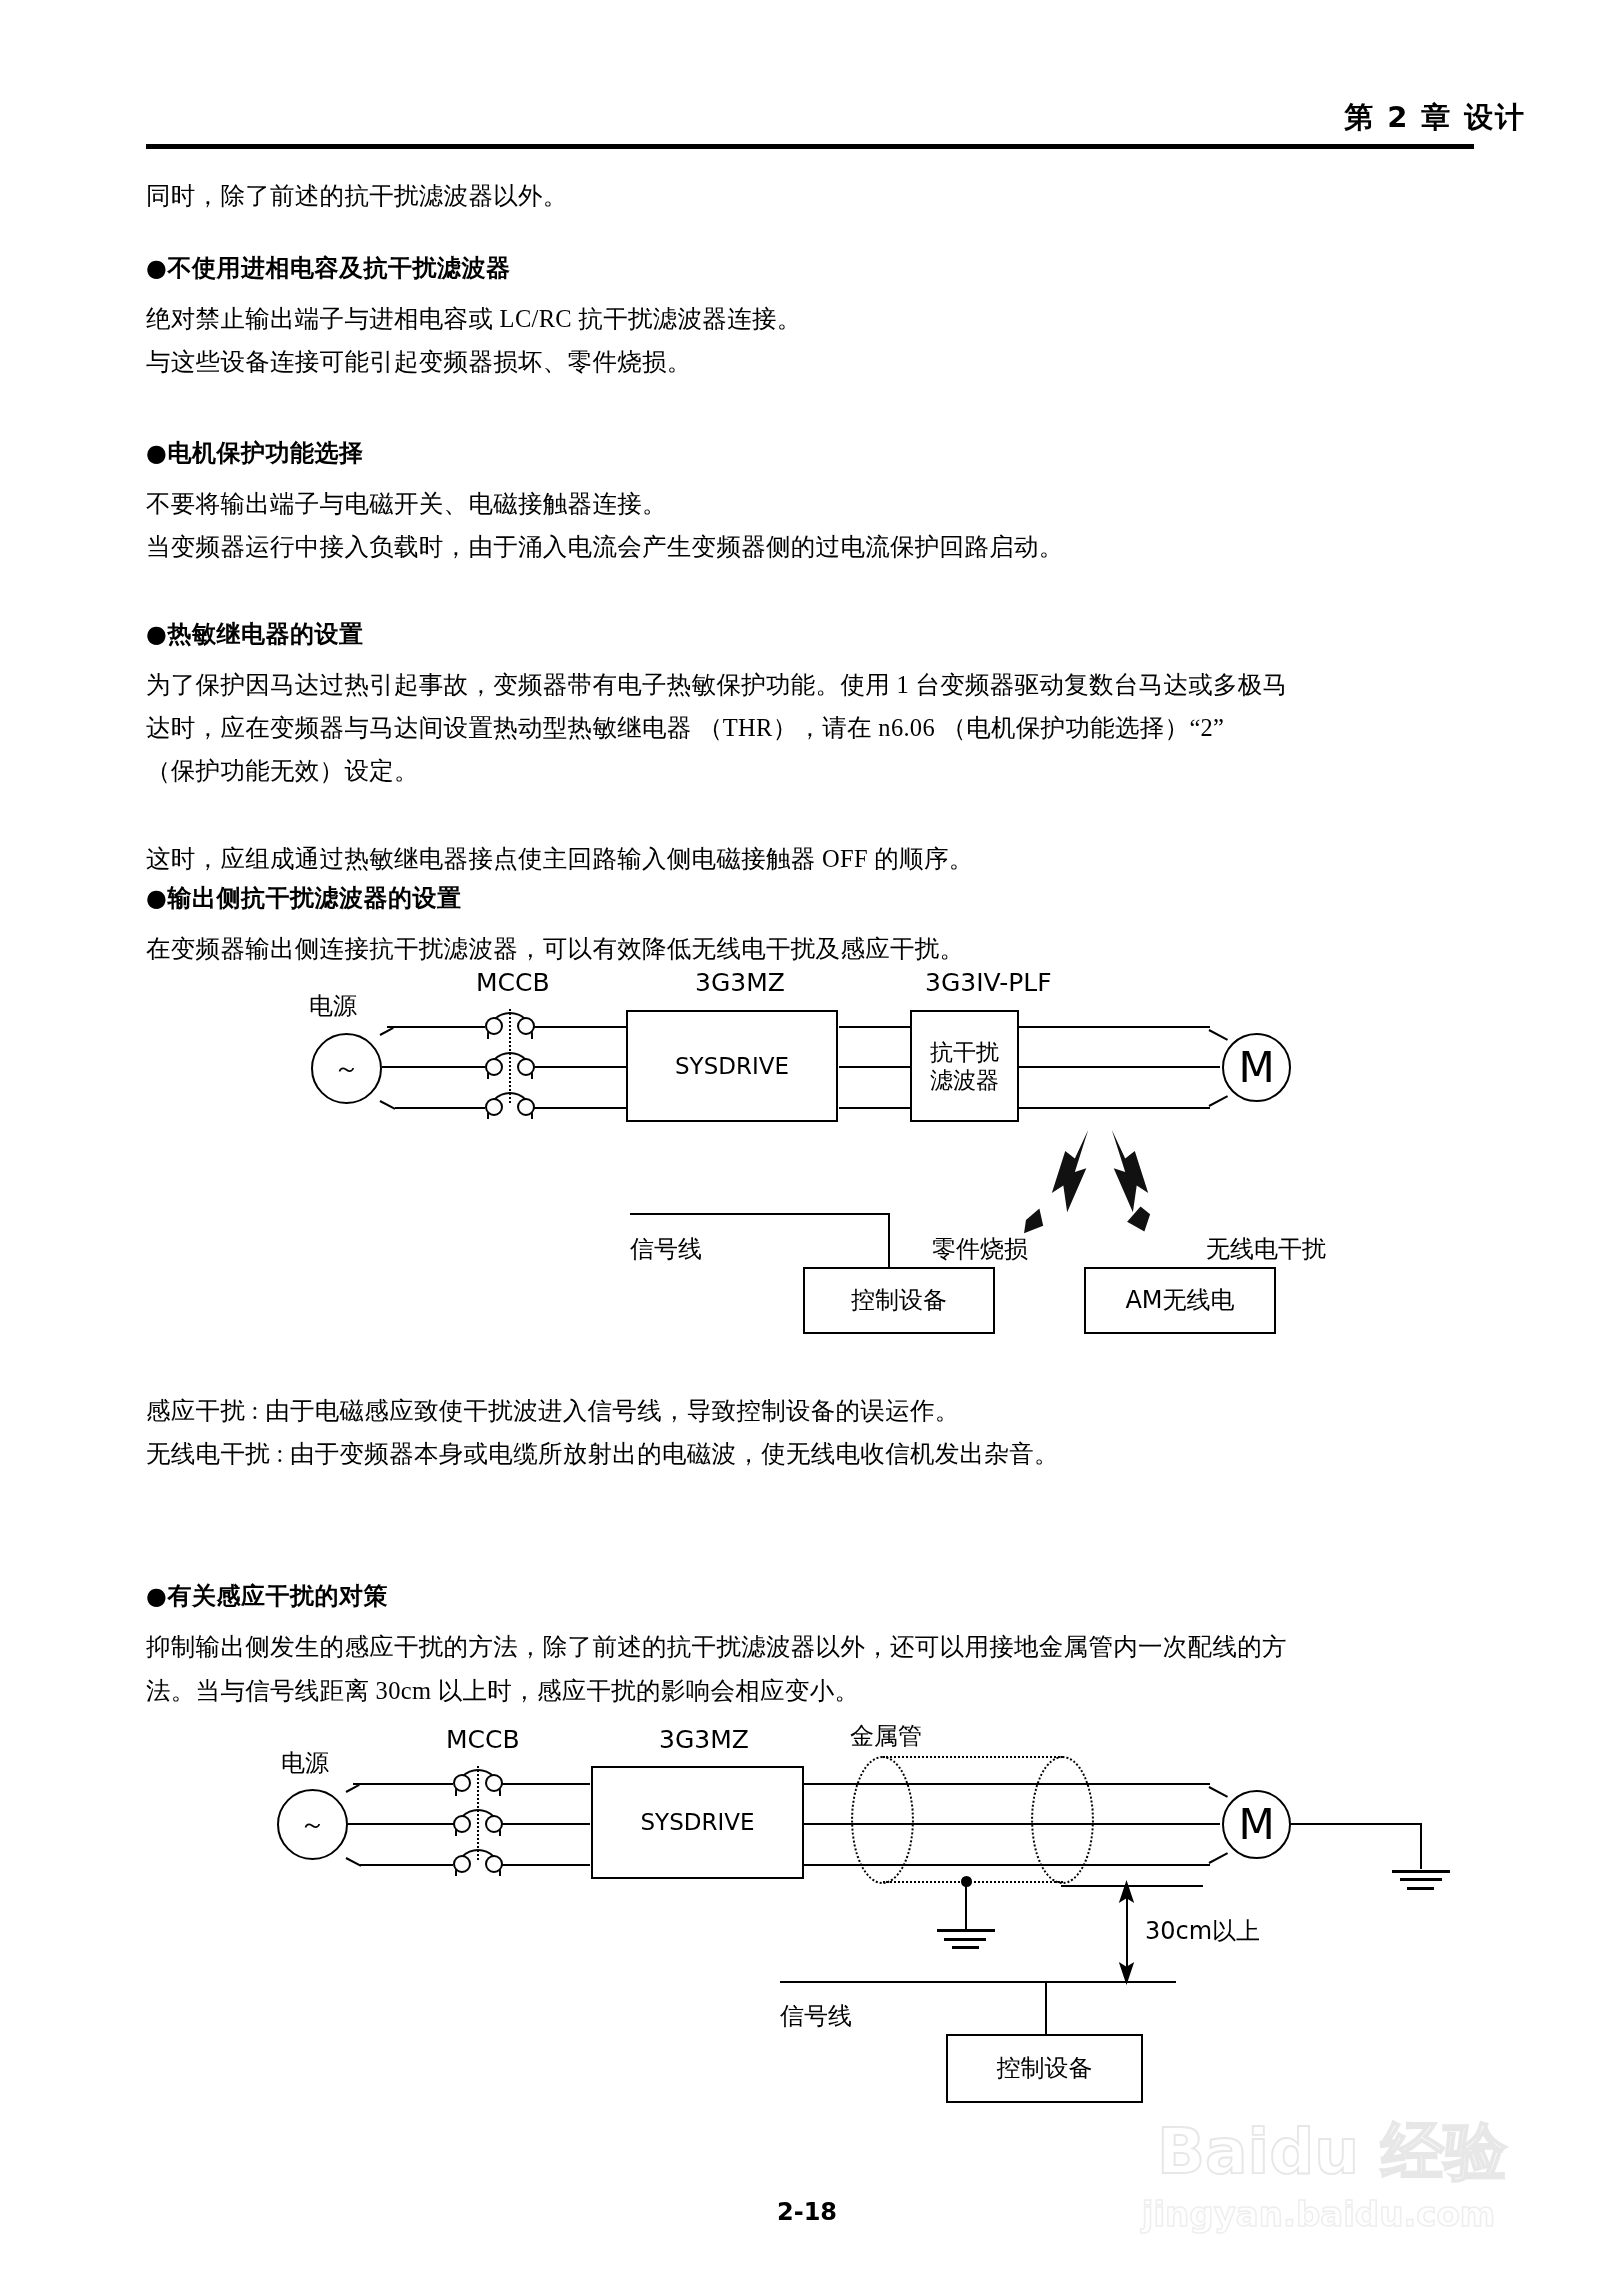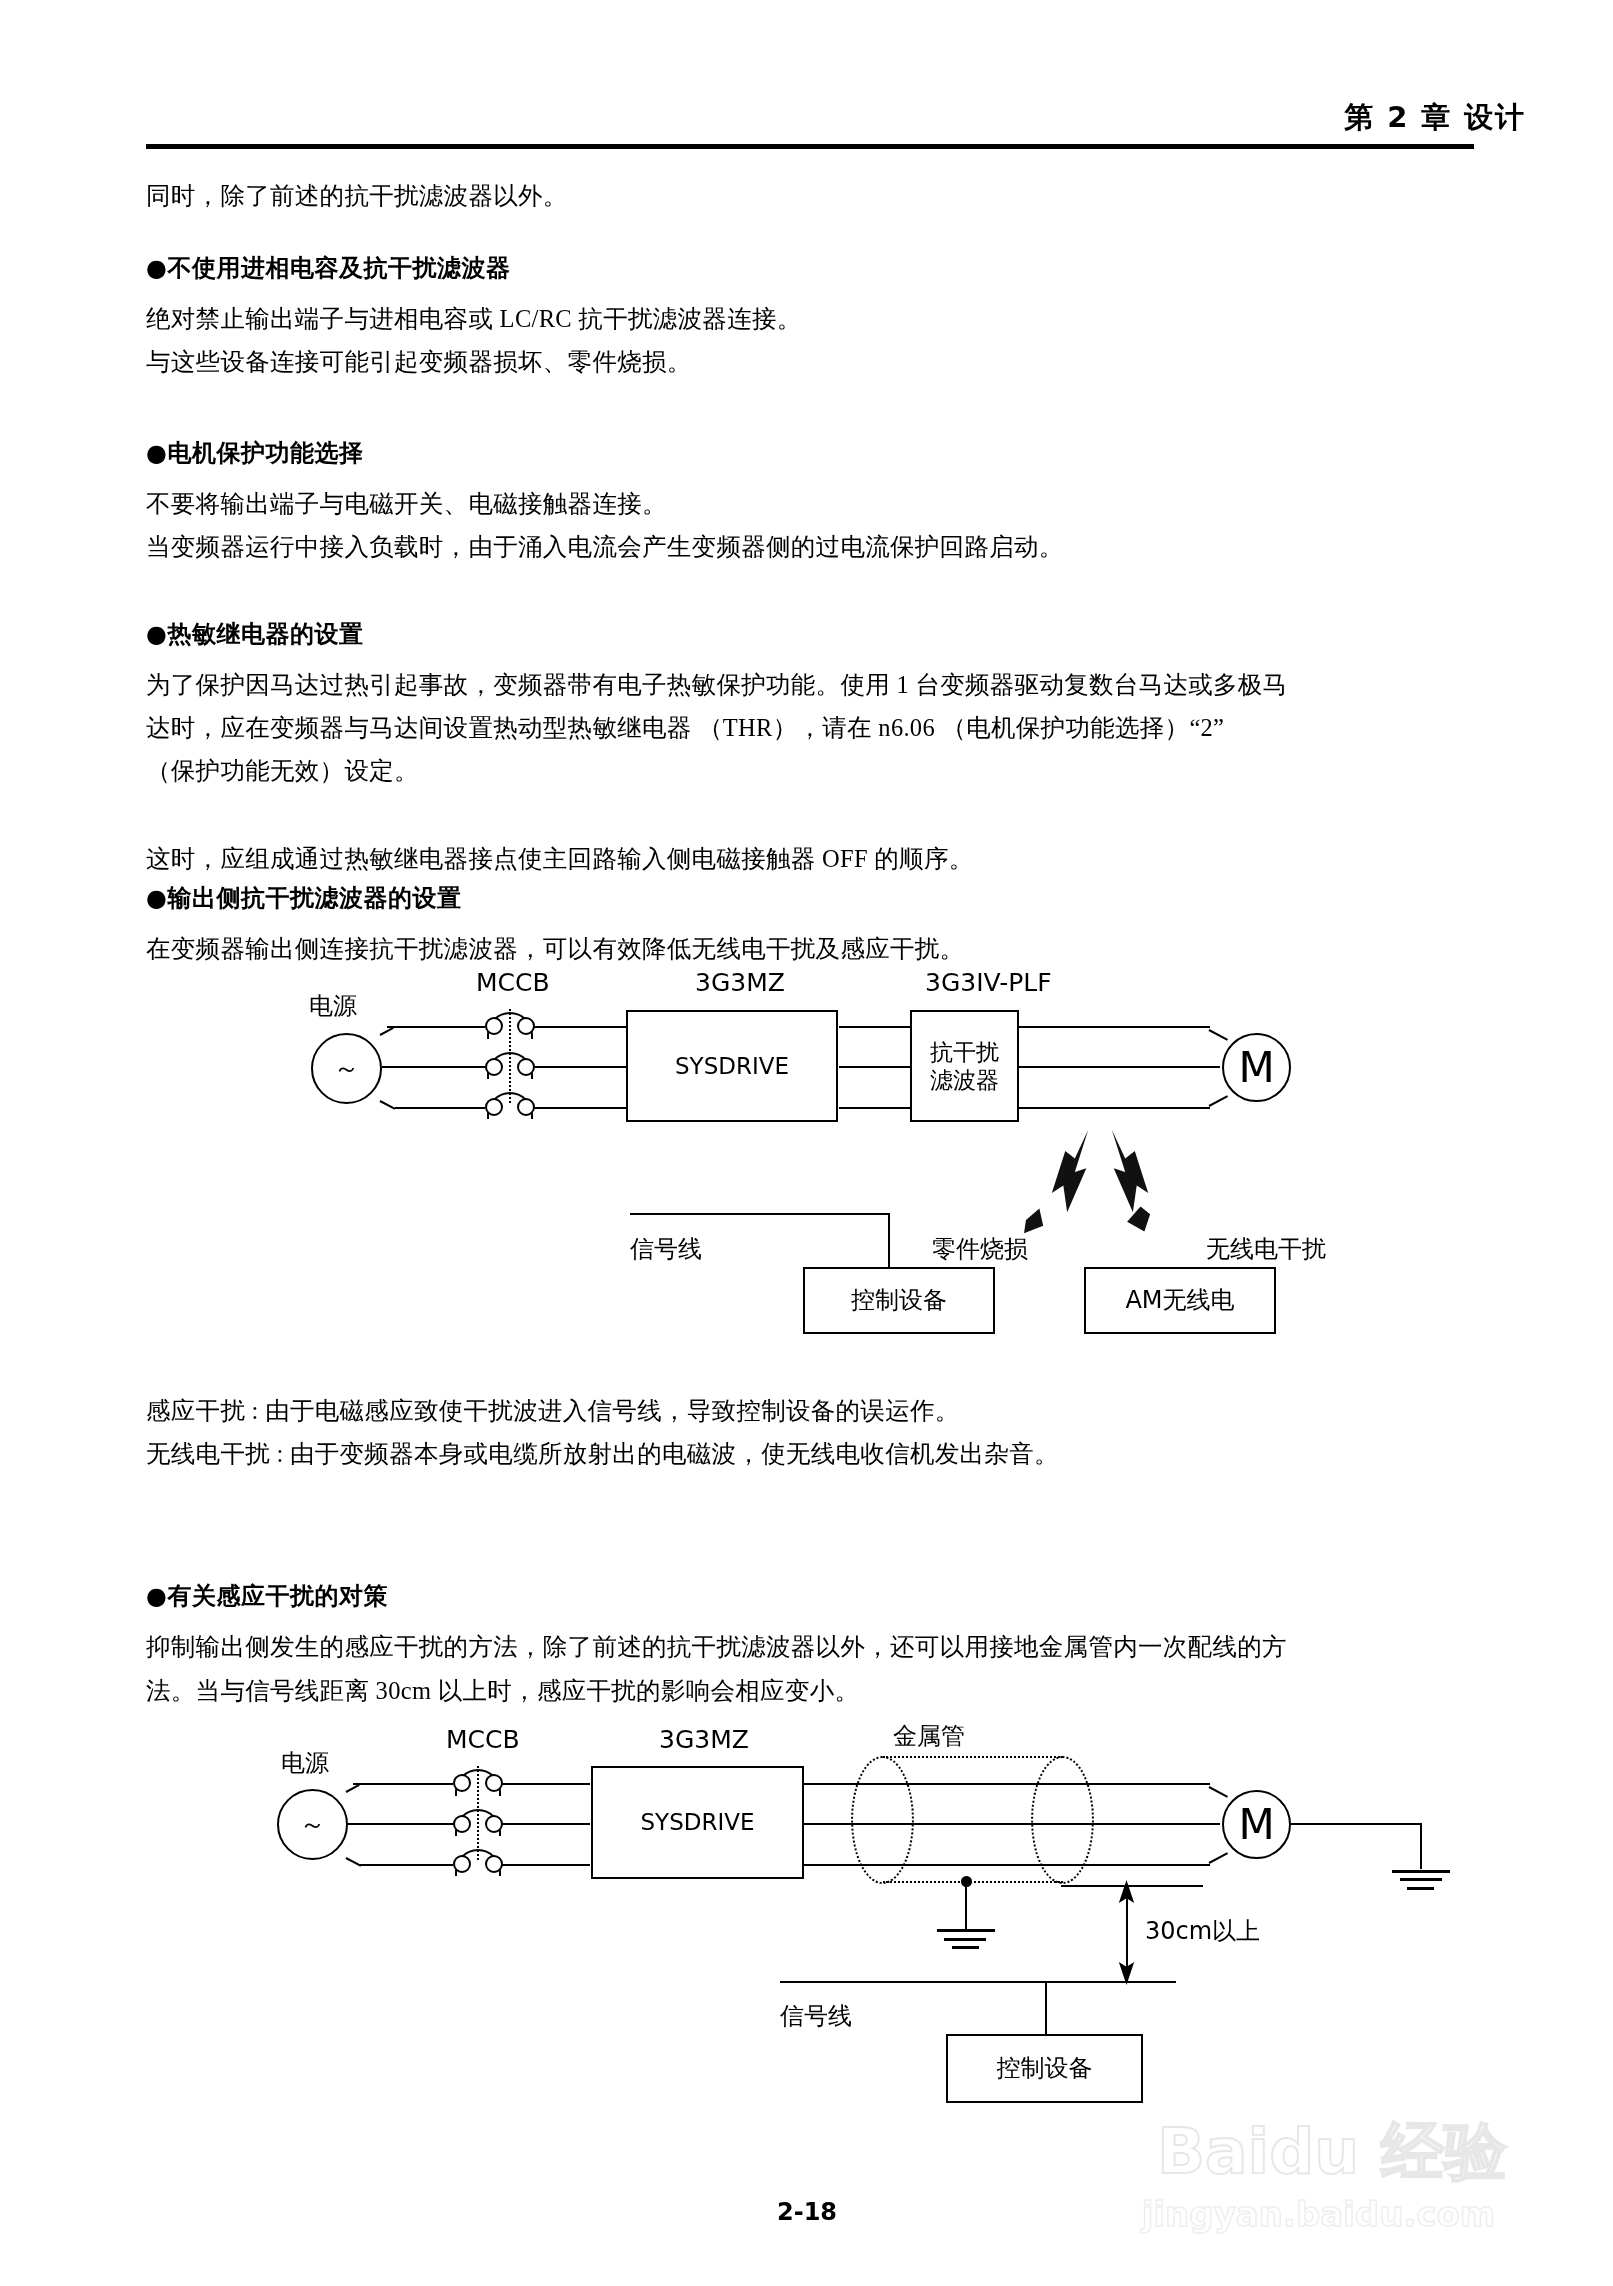--- a/index.html
+++ b/index.html
@@ -277,21 +277,21 @@
 
   <div class="dlabel" style="left:659px; top:1725px;">3G3MZ</div>
   <div class="box" style="left:591px; top:1766px; width:213px; height:113px;">SYSDRIVE</div>
 
   <div class="wire" style="left:804px; top:1783px; width:406px;"></div>
   <div class="wire" style="left:804px; top:1823px; width:416px;"></div>
   <div class="wire" style="left:804px; top:1864px; width:406px;"></div>
   <div class="wire" style="left:1209px; top:1786px; width:21px; transform:rotate(28deg); transform-origin:left center;"></div>
   <div class="wire" style="left:1209px; top:1862px; width:21px; transform:rotate(-28deg); transform-origin:left center;"></div>
 
-  <div class="dlabel" style="left:893px; top:1720px; font-size:24px;">金属管</div>
+  <div class="dlabel" style="left:850px; top:1720px; font-size:24px;">金属管</div>
   <div style="position:absolute; left:851px; top:1756px; width:63px; height:128px; border:2.4px dotted #000; border-radius:50%; box-sizing:border-box; background:transparent;"></div>
   <div style="position:absolute; left:1031px; top:1756px; width:63px; height:128px; border:2.4px dotted #000; border-radius:50%; box-sizing:border-box; background:transparent;"></div>
   <div style="position:absolute; left:883px; top:1756px; width:180px; height:0; border-top:2.4px dotted #000;"></div>
   <div style="position:absolute; left:883px; top:1881px; width:180px; height:0; border-top:2.4px dotted #000;"></div>
 
   <div class="circ" style="left:1222px; top:1790px; width:69px; height:69px; font-size:42px;">M</div>
   <div class="wire" style="left:1291px; top:1823px; width:131px;"></div>
   <div class="vwire" style="left:1420px; top:1823px; height:46px;"></div>
   <div class="wire" style="left:1392px; top:1870px; width:58px; height:2.9px;"></div>
   <div class="wire" style="left:1400px; top:1878px; width:42px; height:2.9px;"></div>

